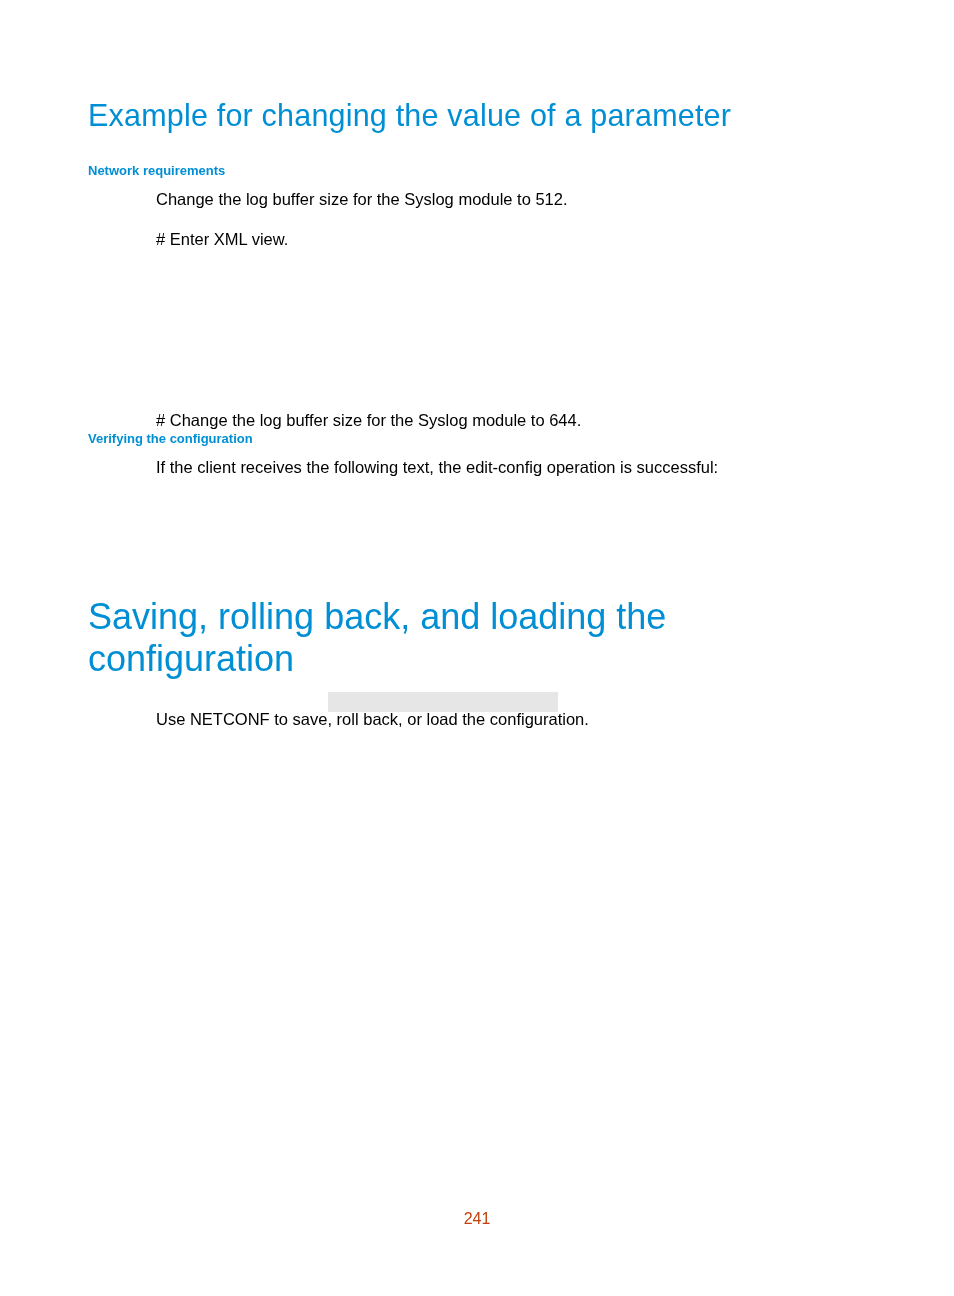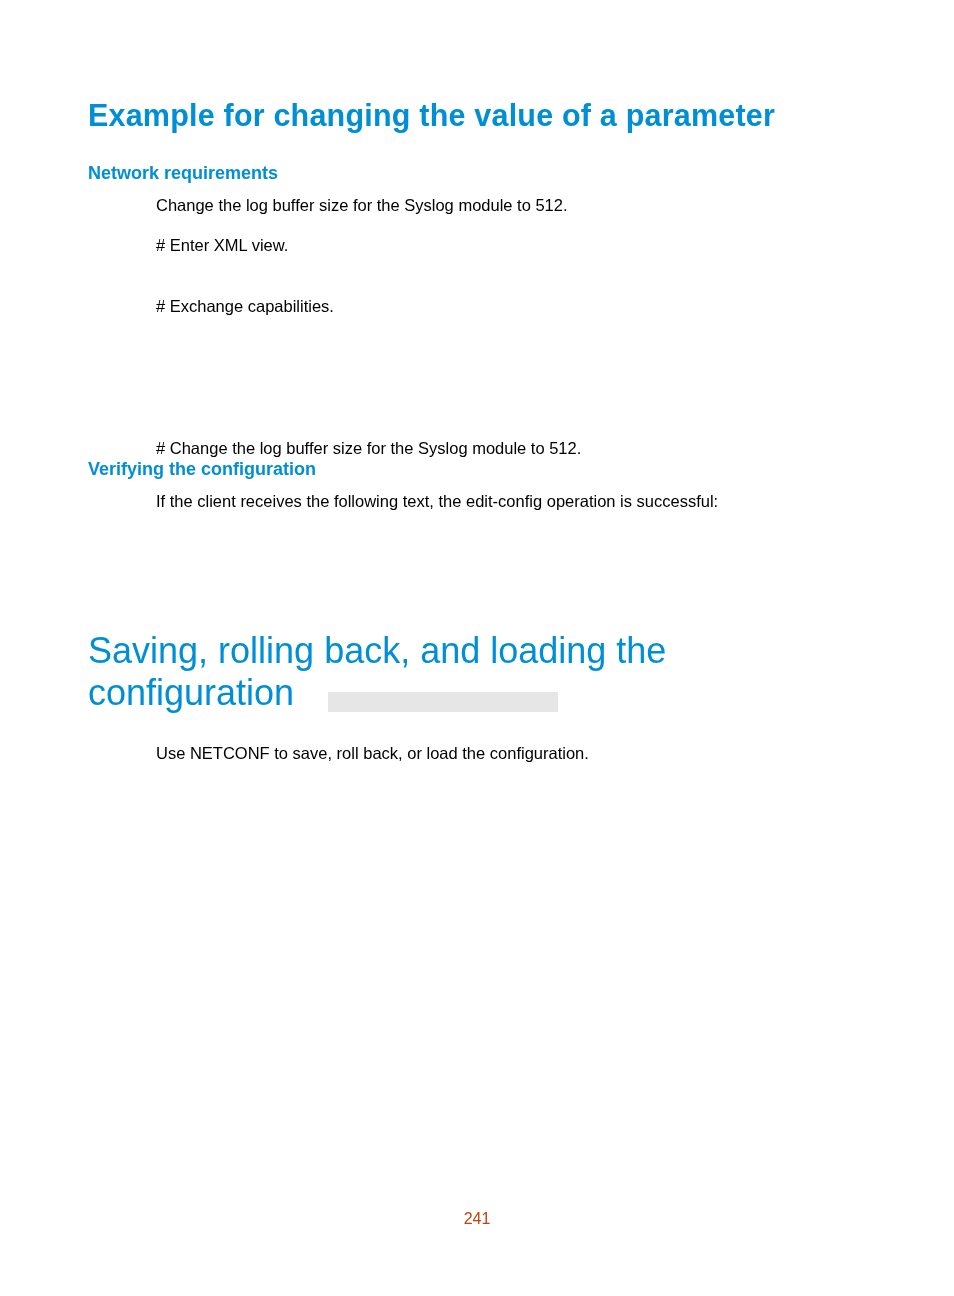--- a/index.html
+++ b/index.html
@@ -11,38 +11,38 @@
     width: 954px;
     height: 1296px;
     position: relative;
     box-sizing: border-box;
   }
   .page {
     padding: 98px 88px 0 88px;
   }
   .h1 {
     font-family: "Futura", "Century Gothic", Arial, sans-serif;
-    font-weight: 700;
+    font-weight: 400;
     font-size: 30.5px;
     color: #008fd4;
     margin: 0 0 30px 0;
     letter-spacing: 0.2px;
   }
   .h1-big {
     font-family: "Futura", "Century Gothic", Arial, sans-serif;
     font-weight: 400;
     font-size: 36px;
     color: #008fd4;
     margin: 0 0 28px 0;
     letter-spacing: 0px;
   }
   .h3 {
     font-family: Arial, Helvetica, sans-serif;
     font-weight: 700;
-    font-size: 18px;
+    font-size: 13px;
     color: #008fd4;
     margin: 0 0 10px 0;
   }
   .body-text {
     font-family: "Futura", "Century Gothic", Arial, sans-serif;
     font-weight: 400;
     font-size: 16.5px;
     color: #000;
     margin: 0 0 0 68px;
     line-height: 1.35;
@@ -78,23 +78,22 @@
 
 <div class="page">
 
   <h2 class="h1">Example for changing the value of a parameter</h2>
 
   <h3 class="h3">Network requirements</h3>
   <p class="body-text para">Change the log buffer size for the Syslog module to 512.</p>
 
   <p class="body-text"># Enter XML view.</p>
   <div class="gap-md"></div>
-  <p class="body-text"># Exchange capabilities.</p>
   <div class="gap-lg"></div>
-  <p class="body-text"># Change the log buffer size for the Syslog module to 512.</p>
+  <p class="body-text"># Change the log buffer size for the Syslog module to 644.</p>
 
   <div class="gray-block"></div>
 
   <div class="section-verify">
     <h3 class="h3">Verifying the configuration</h3>
     <p class="body-text para">If the client receives the following text, the edit-config operation is successful:</p>
   </div>
 
   <div class="section-saving">
     <h1 class="h1-big">Saving, rolling back, and loading the configuration</h1>

